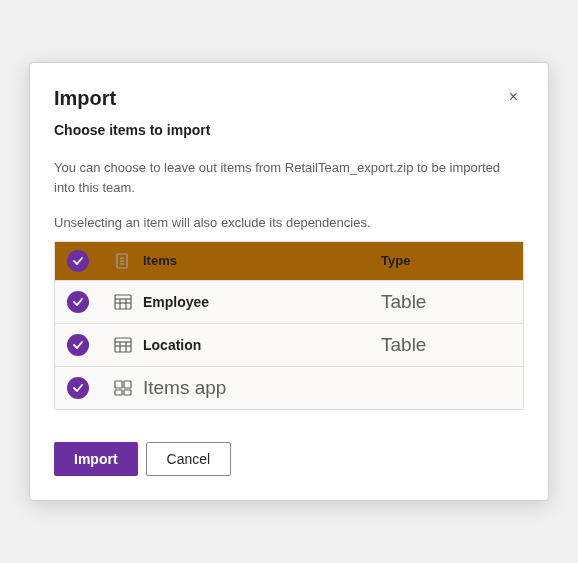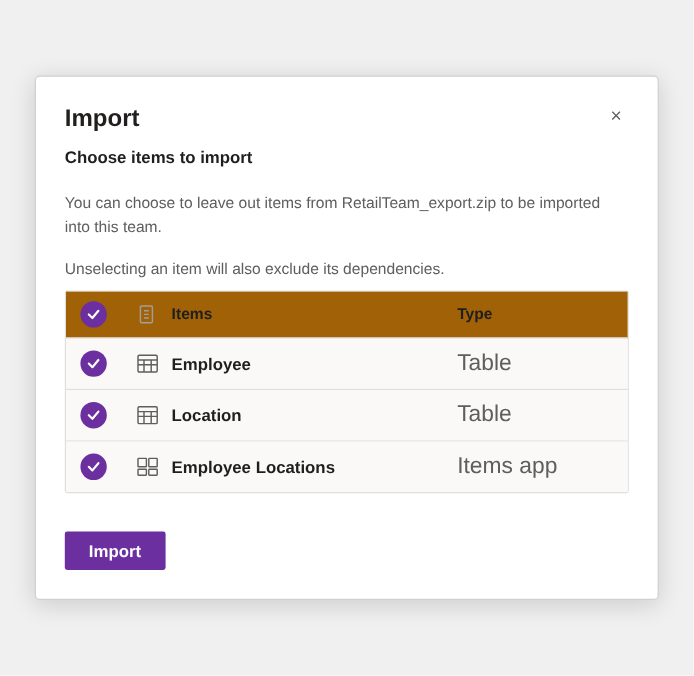--- a/index.html
+++ b/index.html
@@ -245,21 +245,21 @@
         </svg>
       </div>
       <div class="row-icon">
         <svg viewBox="0 0 20 20" fill="none" xmlns="http://www.w3.org/2000/svg">
           <rect x="2" y="3" width="7" height="7" rx="0.5" stroke="#605e5c" stroke-width="1.2" fill="none"></rect>
           <rect x="11" y="3" width="7" height="7" rx="0.5" stroke="#605e5c" stroke-width="1.2" fill="none"></rect>
           <rect x="2" y="12" width="7" height="5" rx="0.5" stroke="#605e5c" stroke-width="1.2" fill="none"></rect>
           <rect x="11" y="12" width="7" height="5" rx="0.5" stroke="#605e5c" stroke-width="1.2" fill="none"></rect>
         </svg>
       </div>
-      <div class="item-name">Employee Locations</div>
       <div class="item-type">Items app</div>
     </div>
   </div>
 
   <div class="footer">
     <button class="btn-import">Import</button>
+    <button class="btn-cancel">Cancel</button>
   </div>
 </div>
 
 </body></html>

